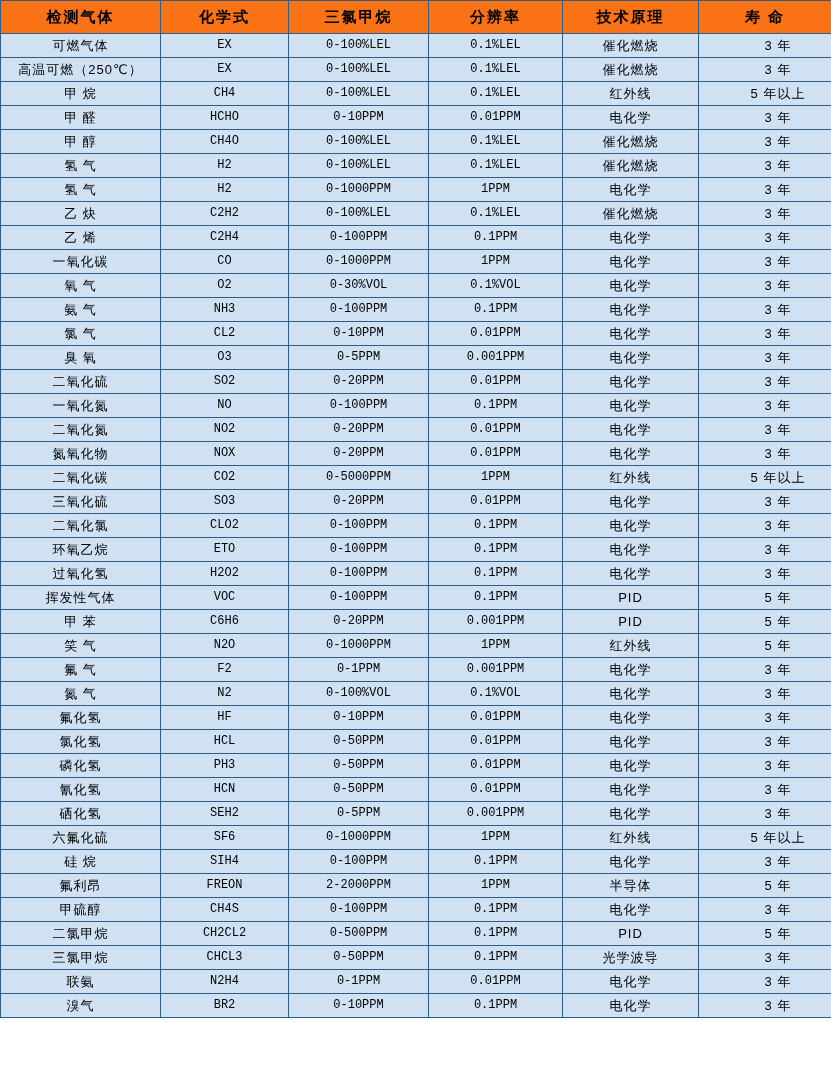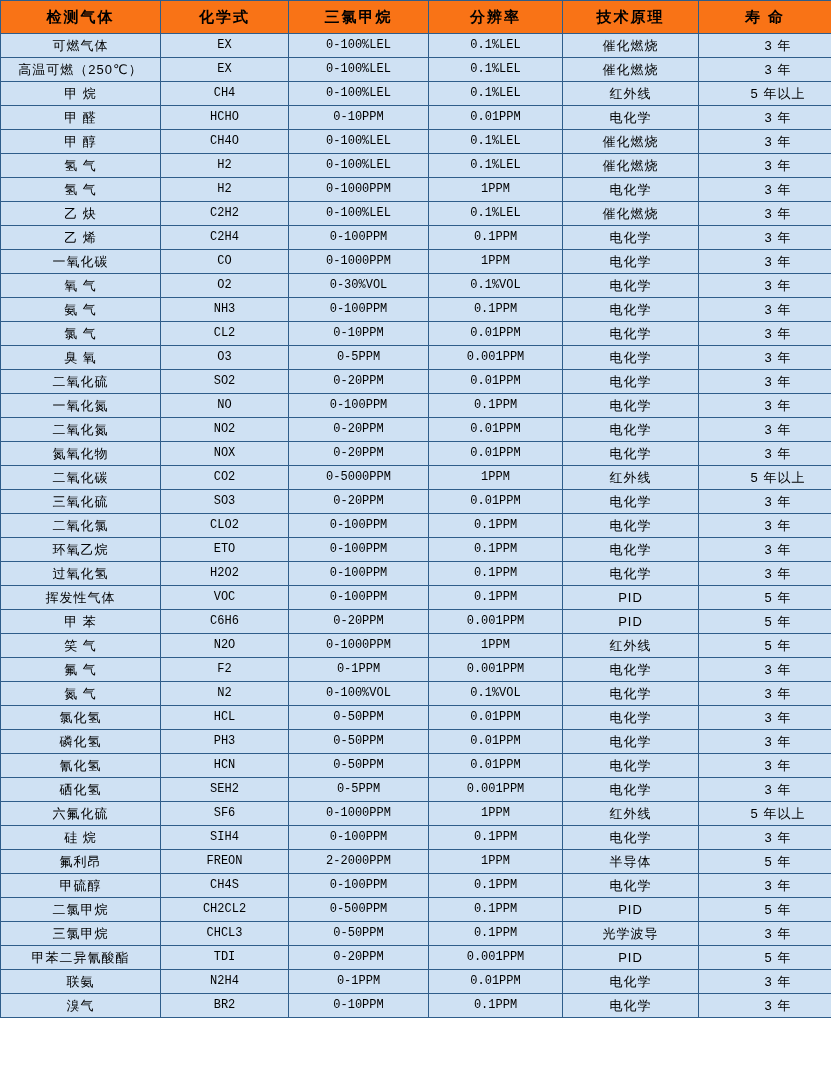--- a/index.html
+++ b/index.html
@@ -300,20 +300,28 @@
       </tr>
       <tr>
         <td class="name">氮 气</td>
         <td class="mono">N2</td>
         <td class="mono">0-100%VOL</td>
         <td class="mono">0.1%VOL</td>
         <td class="name">电化学</td>
         <td class="life">3 年</td>
       </tr>
       <tr>
+        <td class="name">氟化氢</td>
+        <td class="mono">HF</td>
+        <td class="mono">0-10PPM</td>
+        <td class="mono">0.01PPM</td>
+        <td class="name">电化学</td>
+        <td class="life">3 年</td>
+      </tr>
+      <tr>
         <td class="name">氯化氢</td>
         <td class="mono">HCL</td>
         <td class="mono">0-50PPM</td>
         <td class="mono">0.01PPM</td>
         <td class="name">电化学</td>
         <td class="life">3 年</td>
       </tr>
       <tr>
         <td class="name">磷化氢</td>
         <td class="mono">PH3</td>
@@ -380,28 +388,20 @@
       </tr>
       <tr>
         <td class="name">三氯甲烷</td>
         <td class="mono">CHCL3</td>
         <td class="mono">0-50PPM</td>
         <td class="mono">0.1PPM</td>
         <td class="name">光学波导</td>
         <td class="life">3 年</td>
       </tr>
       <tr>
-        <td class="name">甲苯二异氰酸酯</td>
-        <td class="mono">TDI</td>
-        <td class="mono">0-20PPM</td>
-        <td class="mono">0.001PPM</td>
-        <td class="name">PID</td>
-        <td class="life">5 年</td>
-      </tr>
-      <tr>
         <td class="name">联氨</td>
         <td class="mono">N2H4</td>
         <td class="mono">0-1PPM</td>
         <td class="mono">0.01PPM</td>
         <td class="name">电化学</td>
         <td class="life">3 年</td>
       </tr>
       <tr>
         <td class="name">溴气</td>
         <td class="mono">BR2</td>

